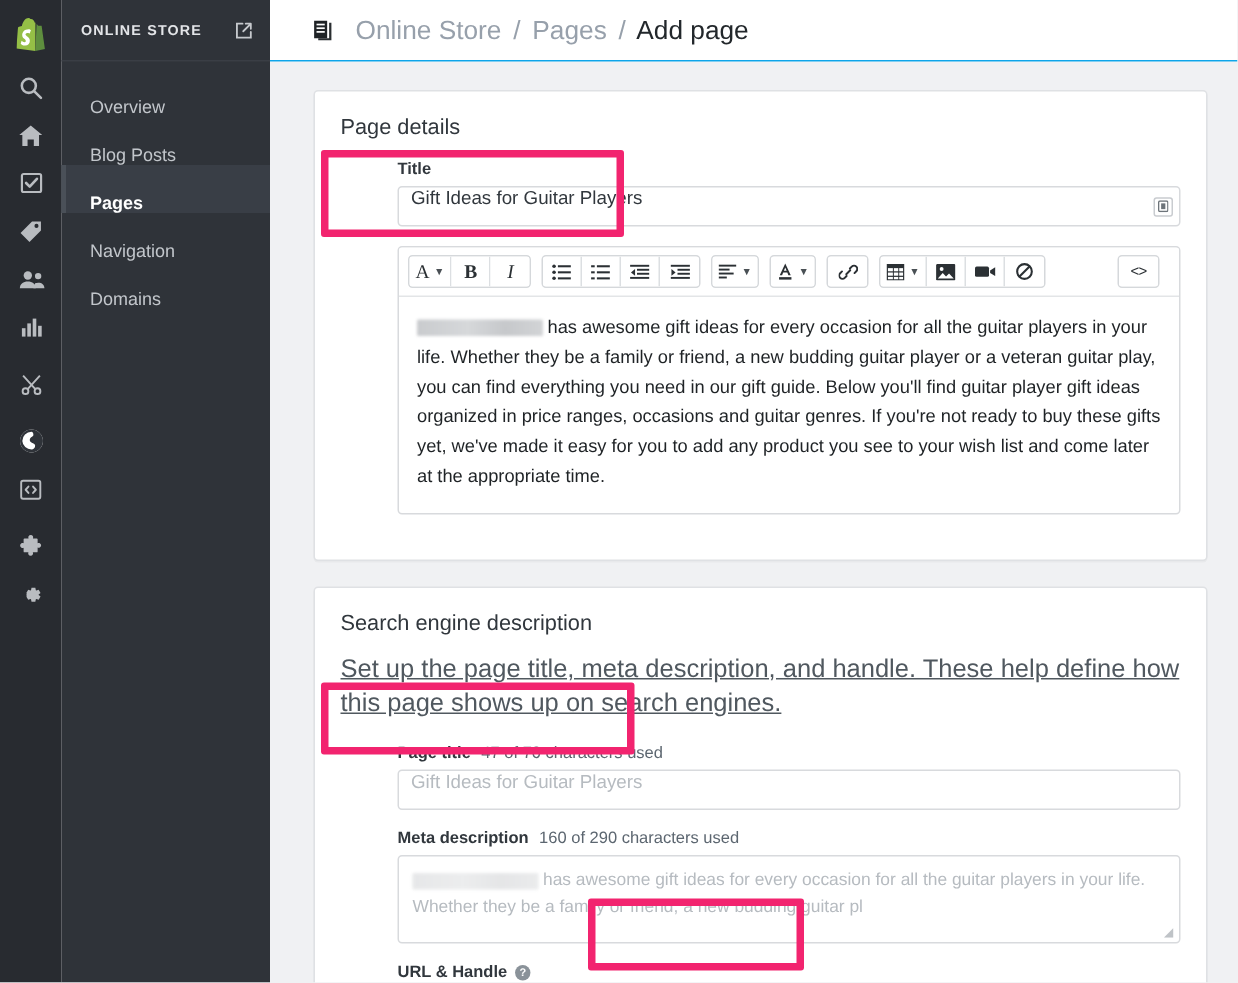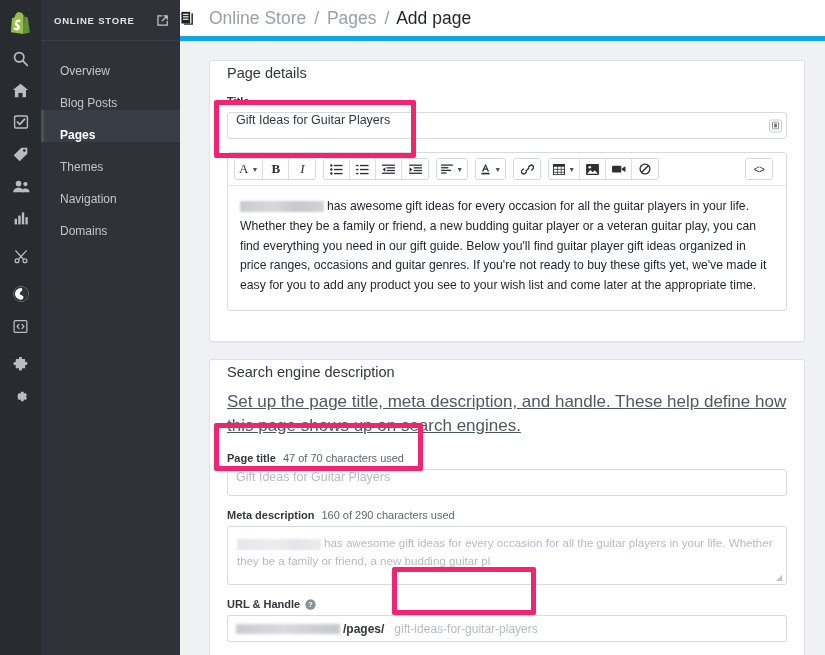--- a/index.html
+++ b/index.html
@@ -65,39 +65,39 @@
     border-left-color: #4a5058;
   }
 
   
   .main {
     flex: 1; height: 655px; background: #f0f1f3;
     display: flex; flex-direction: column;
   }
   .topbar {
     height: 41px; min-height: 41px; background: #ffffff;
-    border-bottom: 5px solid #0ea5e9;
-    display: flex; align-items: center; padding-left: 0;
+    border-bottom: 1px solid #0ea5e9;
+    display: flex; align-items: center; padding-left: 28px;
   }
   .topbar-icon { display: flex; color: #1f2326; margin-right: 12px; }
   .crumbs { font-size: 17.5px; color: #97a0ab; white-space: nowrap; }
   .crumbs .sep { color: #97a0ab; margin: 0 3px; }
   .crumbs .current { color: #22272b; }
 
   .scroll {
     flex: 1; overflow: hidden;
     padding: 19px 20px 0 29px;
   }
 
   .card {
     background: #ffffff;
     border: 1px solid #dfe1e4;
     border-radius: 3px;
     box-shadow: 0 1px 0 rgba(0,0,0,.03);
-    padding: 4px 17px 17px 17px;
+    padding: 16px 17px 17px 17px;
     margin-bottom: 17px;
     position: relative;
   }
   .card-title {
     font-size: 14.5px; color: #31373d;
     margin: 0 0 14px 0; font-weight: normal;
   }
   .card-sub {
     font-size: 17px; color: #50585f;
     margin: -4px 0 15px 0; line-height: 1.4; text-decoration: underline;
@@ -123,21 +123,21 @@
   }
   .input.placeholder { color: #b6bbc0; }
   .input-suffix-icon {
     position: absolute; right: 4px; top: 50%; transform: translateY(-50%);
     width: 13px; height: 13px;
     border: 1px solid #c9ccd0; border-radius: 2px;
     display: flex; align-items: center; justify-content: center;
     color: #6d747a;
   }
 
-  .field { margin-bottom: 13px; }
+  .field { margin-bottom: 13px; margin-left: 38px; }
   .field:last-child { margin-bottom: 0; }
 
   
   .editor {
     border: 1px solid #d8dadd; border-radius: 3px;
     background: #fff; overflow: hidden;
   }
   .toolbar {
     display: flex; align-items: center;
     padding: 5px 6px; gap: 0;
@@ -316,23 +316,20 @@
     </div>
     <div class="sb-list">
       <div class="sb-item">
         <span>Overview</span>
       </div>
       <div class="sb-item">
         <span>Blog Posts</span>
       </div>
       <div class="sb-item active">
         <span>Pages</span>
-      </div>
-      <div class="sb-item">
-        <span>Themes</span>
       </div>
       <div class="sb-item">
         <span>Navigation</span>
       </div>
       <div class="sb-item">
         <span>Domains</span>
       </div>
     </div>
   </div>
 

